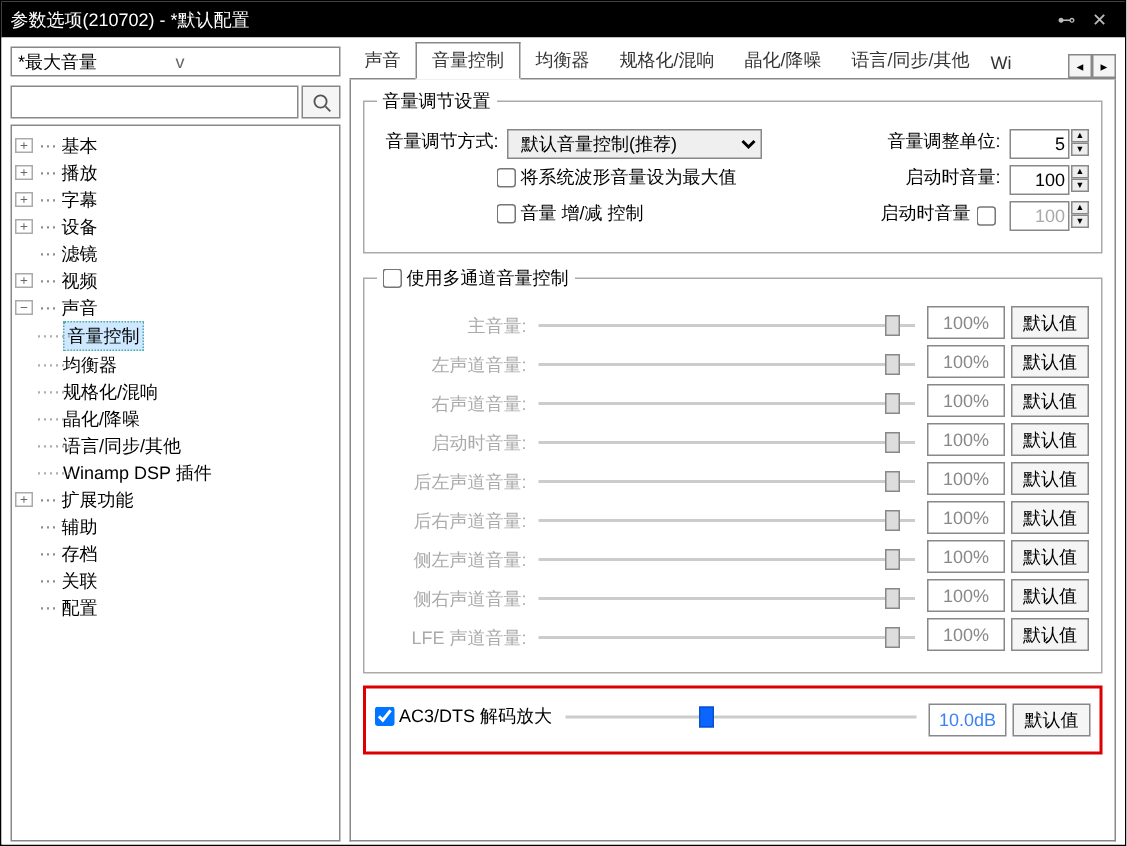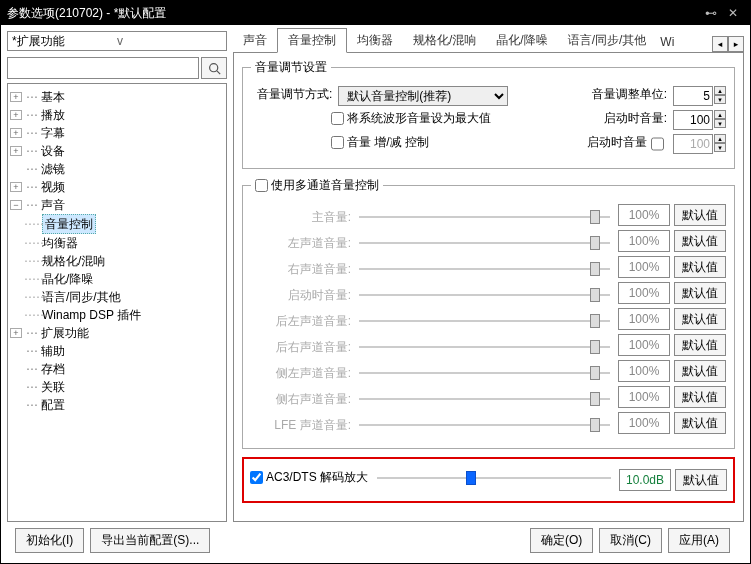--- a/index.html
+++ b/index.html
@@ -41,21 +41,21 @@
 .row label.ck { margin-right: 1px; }
 select.combo { border: 1px solid #888; height: 20px; padding: 0 4px; width: 170px; }
 input.num { border: 1px solid #888; width: 40px; height: 20px; text-align: right; padding-right: 2px; }
 .spin { display: inline-flex; flex-direction: column; margin-left: 1px; }
 .spin button { width: 12px; height: 9px; border: 1px solid #888; background: #eee; font-size: 7px; line-height: 6px; padding: 0; }
 .slider-wrap { flex: 1; margin: 0 8px; position: relative; height: 18px; }
 .slider-track { position: absolute; left: 0; right: 0; top: 8px; height: 2px; background: #ccc; }
 .slider-thumb { position: absolute; top: 2px; width: 10px; height: 14px; background: #ddd; border: 1px solid #888; }
 .slider-thumb.blue { background: #0a66ff; border-color: #0a4fcc; }
 .valbox { border: 1px solid #888; width: 52px; height: 22px; text-align: center; line-height: 20px; color: #888; }
-.valbox.active { color: #15803d; }
+.valbox.active { color: #3b82f6; }
 .defbtn { border: 1px solid #888; background: #f5f5f5; width: 52px; height: 22px; margin-left: 4px; cursor: pointer; }
 .multi-row { display: flex; align-items: flex-end; margin: 4px 0; }
 .multi-row .mlbl { width: 100px; text-align: right; color: #aaa; }
 .highlight-box { border: 2px solid #d00; padding: 6px 6px; margin-top: 4px; }
 .footer { display: flex; align-items: center; padding: 6px 8px 8px 8px; }
 .fbtn { border: 1px solid #888; background: #f5f5f5; padding: 3px 10px; margin-right: 6px; cursor: pointer; }
 .footer .spacer { flex: 1; }
 input[type=checkbox] { margin-right: 3px; vertical-align: middle; }
 </style>
 </head>
@@ -65,21 +65,21 @@
   <div class="titlebar">
     <span class="title">参数选项(210702) - *默认配置</span>
     <span class="winbtn">⊷</span>
     <span class="winbtn">✕</span>
   </div>
 
   <div class="body">
     <div class="top-row" style="flex:1; min-height:0;">
       <div class="left-col">
         <div class="profile-combo">
-          <span>*扩展功能</span>
+          <span>*最大音量</span>
           <span class="v">v</span>
         </div>
         <div class="search-row">
           <input class="search-input" placeholder="" style="">
           <button class="search-btn">
             <svg width="13" height="13" viewBox="0 0 16 16">
                 <circle cx="7" cy="7" r="5" fill="none" stroke="#555" stroke-width="1.5"></circle>
                 <line x1="11" y1="11" x2="15" y2="15" stroke="#555" stroke-width="1.5"></line>
               </svg>
           </button>
@@ -315,22 +315,14 @@
                   <div class="slider-thumb blue" style="left:38%"></div>
               </div>
               <div class="valbox active">10.0dB</div>
               <button class="defbtn">默认值</button>
             </div>
           </div>
         </div>
       </div>
     </div>
 
-    <div class="footer">
-      <button class="fbtn">初始化(I)</button>
-      <button class="fbtn">导出当前配置(S)...</button>
-      <span class="spacer"></span>
-      <button class="fbtn">确定(O)</button>
-      <button class="fbtn">取消(C)</button>
-      <button class="fbtn">应用(A)</button>
-    </div>
   </div>
 </div>
 
 </body></html>

